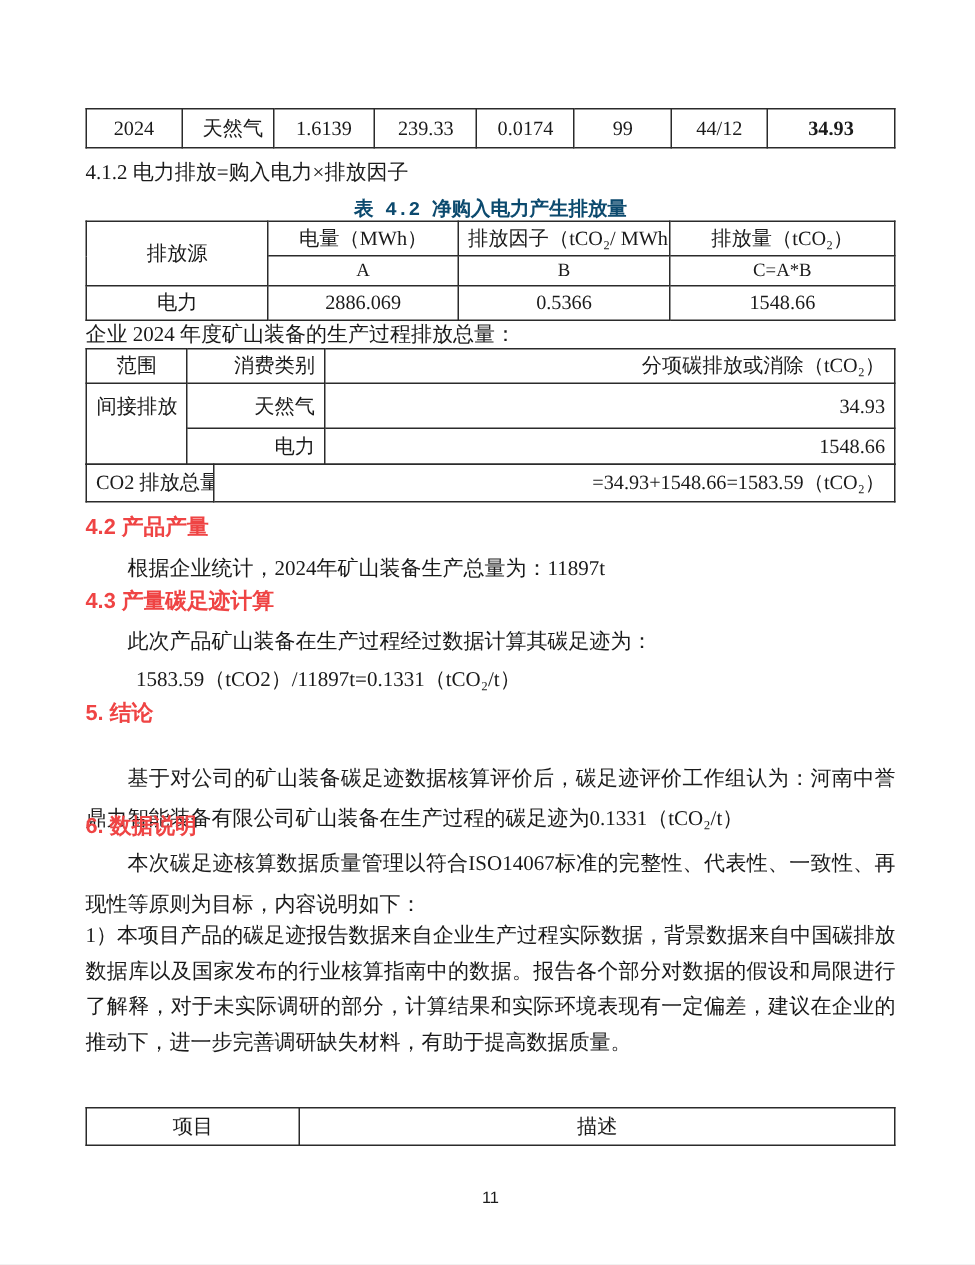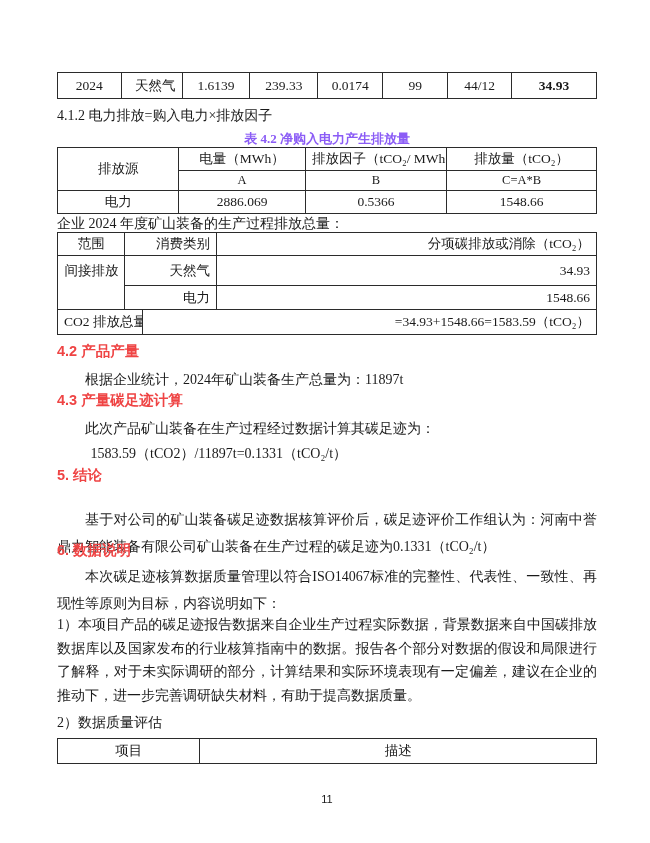--- a/index.html
+++ b/index.html
@@ -25,22 +25,22 @@
   .c{text-align:center;}
   .l{text-align:right;}
   .bold{font-weight:bold;}
   .body-text{font-size:14px;line-height:26px;text-align:justify;}
   .heading{
     font-family:"Liberation Sans","DejaVu Sans",sans-serif;
     font-weight:bold;font-size:14.5px;color:#ef4444;
   }
   .indent{text-indent:2em;}
   .tbl-title{
-    font-family:Liberation Serif, serif;
-    font-weight:bold;font-size:13px;text-align:center;color:#8b5cf6;
+    font-family:Liberation Mono, monospace;
+    font-weight:bold;font-size:13px;text-align:center;color:#0c4a6e;
   }
   .pagenum{font-size:11px;text-align:center;font-family:"Liberation Sans","DejaVu Sans",sans-serif;}
 </style>
 </head>
 <body>
 
 <div class="page">
 
   <div class="abs" style="top:72px;">
     <table>
@@ -149,21 +149,20 @@
   <div class="abs heading" style="top:391px;">4.3 产量碳足迹计算</div>
   <div class="abs body-text indent" style="top:416px;">此次产品矿山装备在生产过程经过数据计算其碳足迹为：</div>
   <div class="abs body-text" style="top:441px;text-indent:2.4em;">1583.59（tCO2）/11897t=0.1331（tCO₂/t）</div>
 
   <div class="abs heading" style="top:466px;">5. 结论</div>
   <div class="abs body-text indent" style="top:506px;line-height:27px;">基于对公司的矿山装备碳足迹数据核算评价后，碳足迹评价工作组认为：河南中誉鼎力智能装备有限公司矿山装备在生产过程的碳足迹为0.1331（tCO₂/t）</div>
 
   <div class="abs heading" style="top:541px;">6. 数据说明</div>
   <div class="abs body-text indent" style="top:563px;line-height:27px;">本次碳足迹核算数据质量管理以符合ISO14067标准的完整性、代表性、一致性、再现性等原则为目标，内容说明如下：</div>
   <div class="abs body-text" style="top:613px;line-height:23.5px;">1）本项目产品的碳足迹报告数据来自企业生产过程实际数据，背景数据来自中国碳排放数据库以及国家发布的行业核算指南中的数据。报告各个部分对数据的假设和局限进行了解释，对于未实际调研的部分，计算结果和实际环境表现有一定偏差，建议在企业的推动下，进一步完善调研缺失材料，有助于提高数据质量。</div>
-  <div class="abs body-text" style="top:710px;">2）数据质量评估</div>
 
   <div class="abs" style="top:738px;">
     <table>
       <colgroup>
         <col style="width:26.4%">
           <col style="width:73.6%">
       </colgroup>
       <tbody>
           <tr style="height:25px;">
         <td class="c">项目</td>

